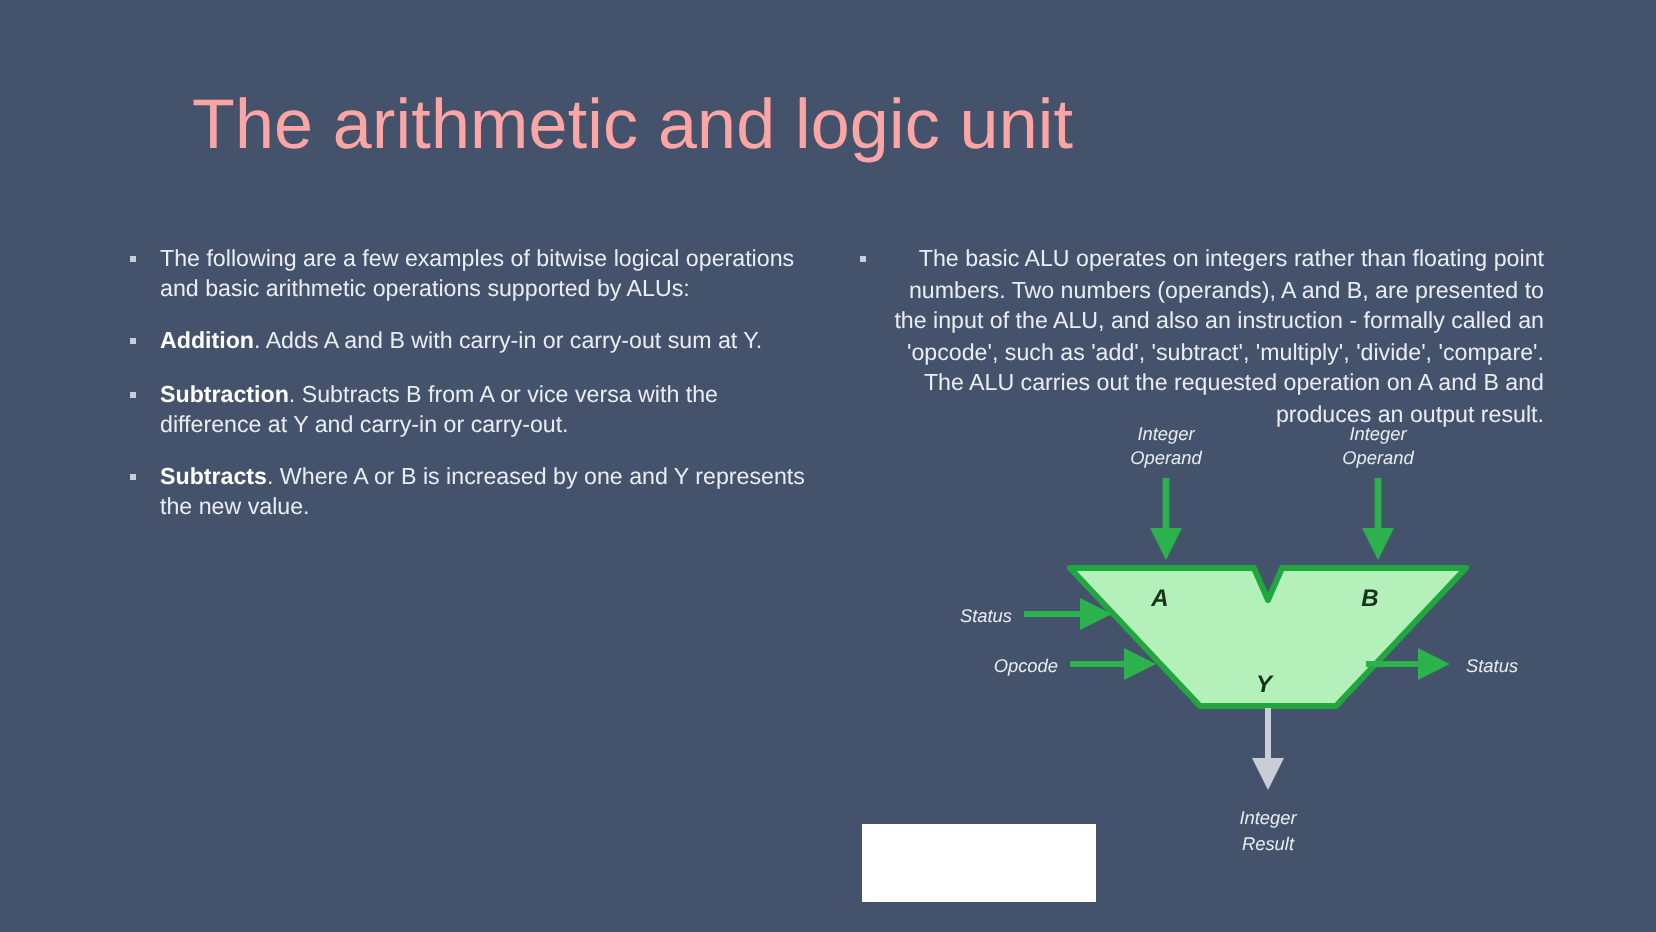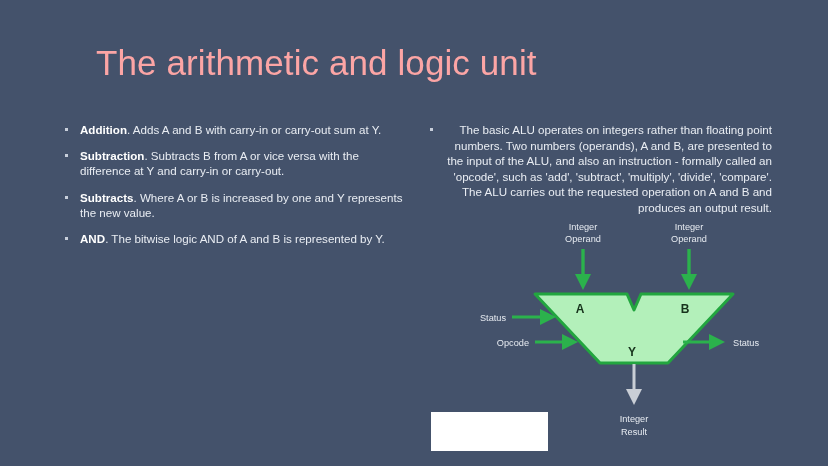--- a/index.html
+++ b/index.html
@@ -63,23 +63,24 @@
   }
   #right-column .bullet-item {
     line-height: 15.6px;
     text-align: right;
   }
 
   
   #alu-diagram {
     position: absolute;
     left: 440px;
-    top: 216px;
+    top: 206px;
     width: 388px;
     height: 251px;
+    font-style: italic;
   }
   #alu-diagram svg {
     display: block;
   }
   .diagram-label {
     font-family: "Liberation Sans", sans-serif;
     font-size: 9.2px;
     fill: #e7ebf1;
   }
   .alu-pin {
@@ -101,37 +102,37 @@
 </style>
 </head>
 <body>
 
 <div id="slide">
 
   <div id="slide-title">The arithmetic and logic unit</div>
 
   <div id="left-column" class="column">
 
+    <div class="bullet-item">
+      <span>The following are a few examples of bitwise logical operations and basic arithmetic operations supported by ALUs:</span>
+    </div>
 
     <div class="bullet-item">
       <b>Addition</b><span>. Adds A and B with carry-in or carry-out sum at Y.</span>
     </div>
 
     <div class="bullet-item">
       <b>Subtraction</b><span>. Subtracts B from A or vice versa with the difference at Y and carry-in or carry-out.</span>
     </div>
 
     <div class="bullet-item">
       <b>Subtracts</b><span>. Where A or B is increased by one and Y represents the new value.</span>
     </div>
 
 
-    <div class="bullet-item">
-      <b>AND</b><span>. The bitwise logic AND of A and B is represented by Y.</span>
-    </div>
 
 
 
   </div>
 
   <div id="right-column" class="column">
     <div class="bullet-item">
       <span>The basic ALU operates on integers rather than floating point numbers. Two numbers (operands), A and B, are presented to the input of the ALU, and also an instruction - formally called an 'opcode', such as 'add', 'subtract', 'multiply', 'divide', 'compare'. The ALU carries out the requested operation on A and B and produces an output result.</span>
     </div>
   </div>

